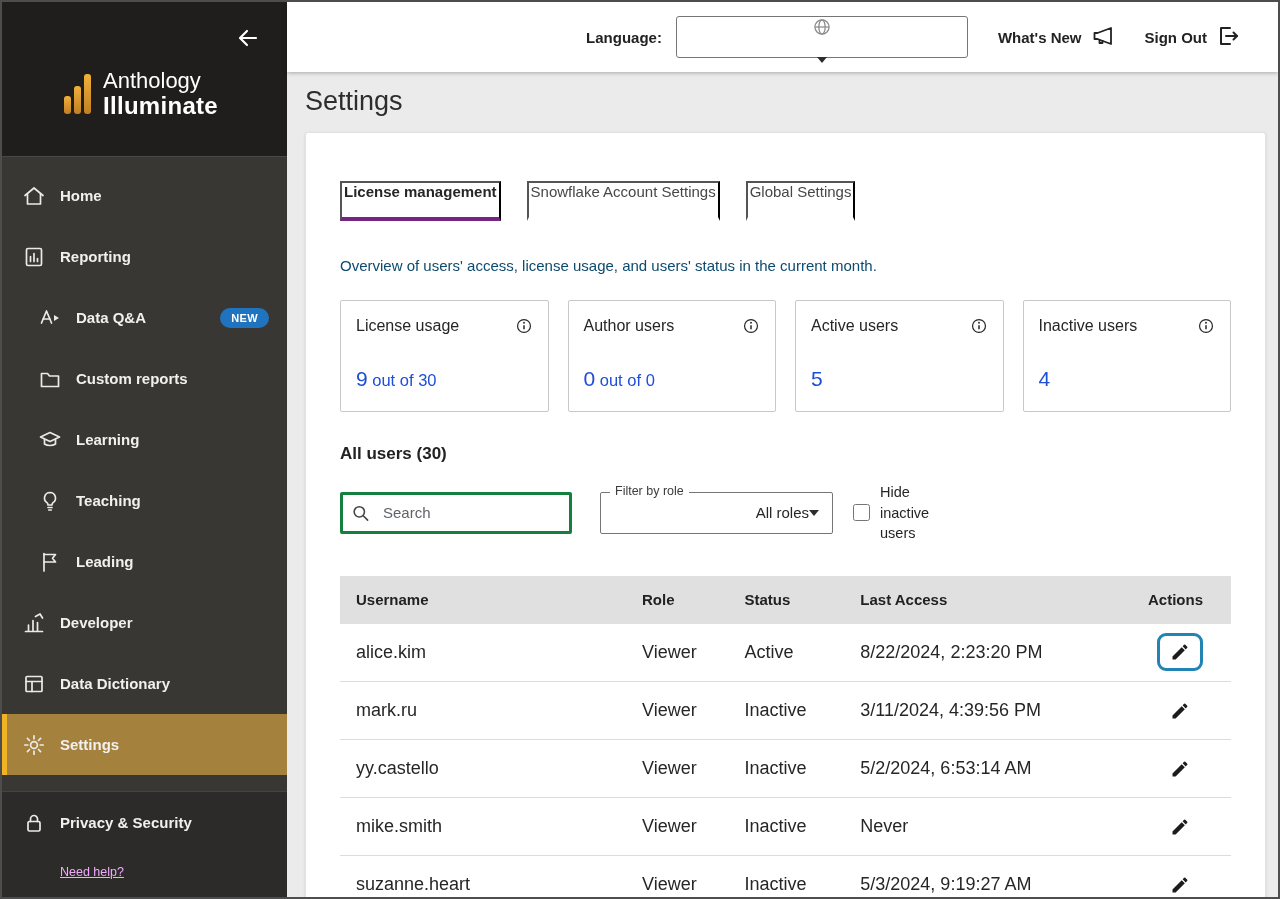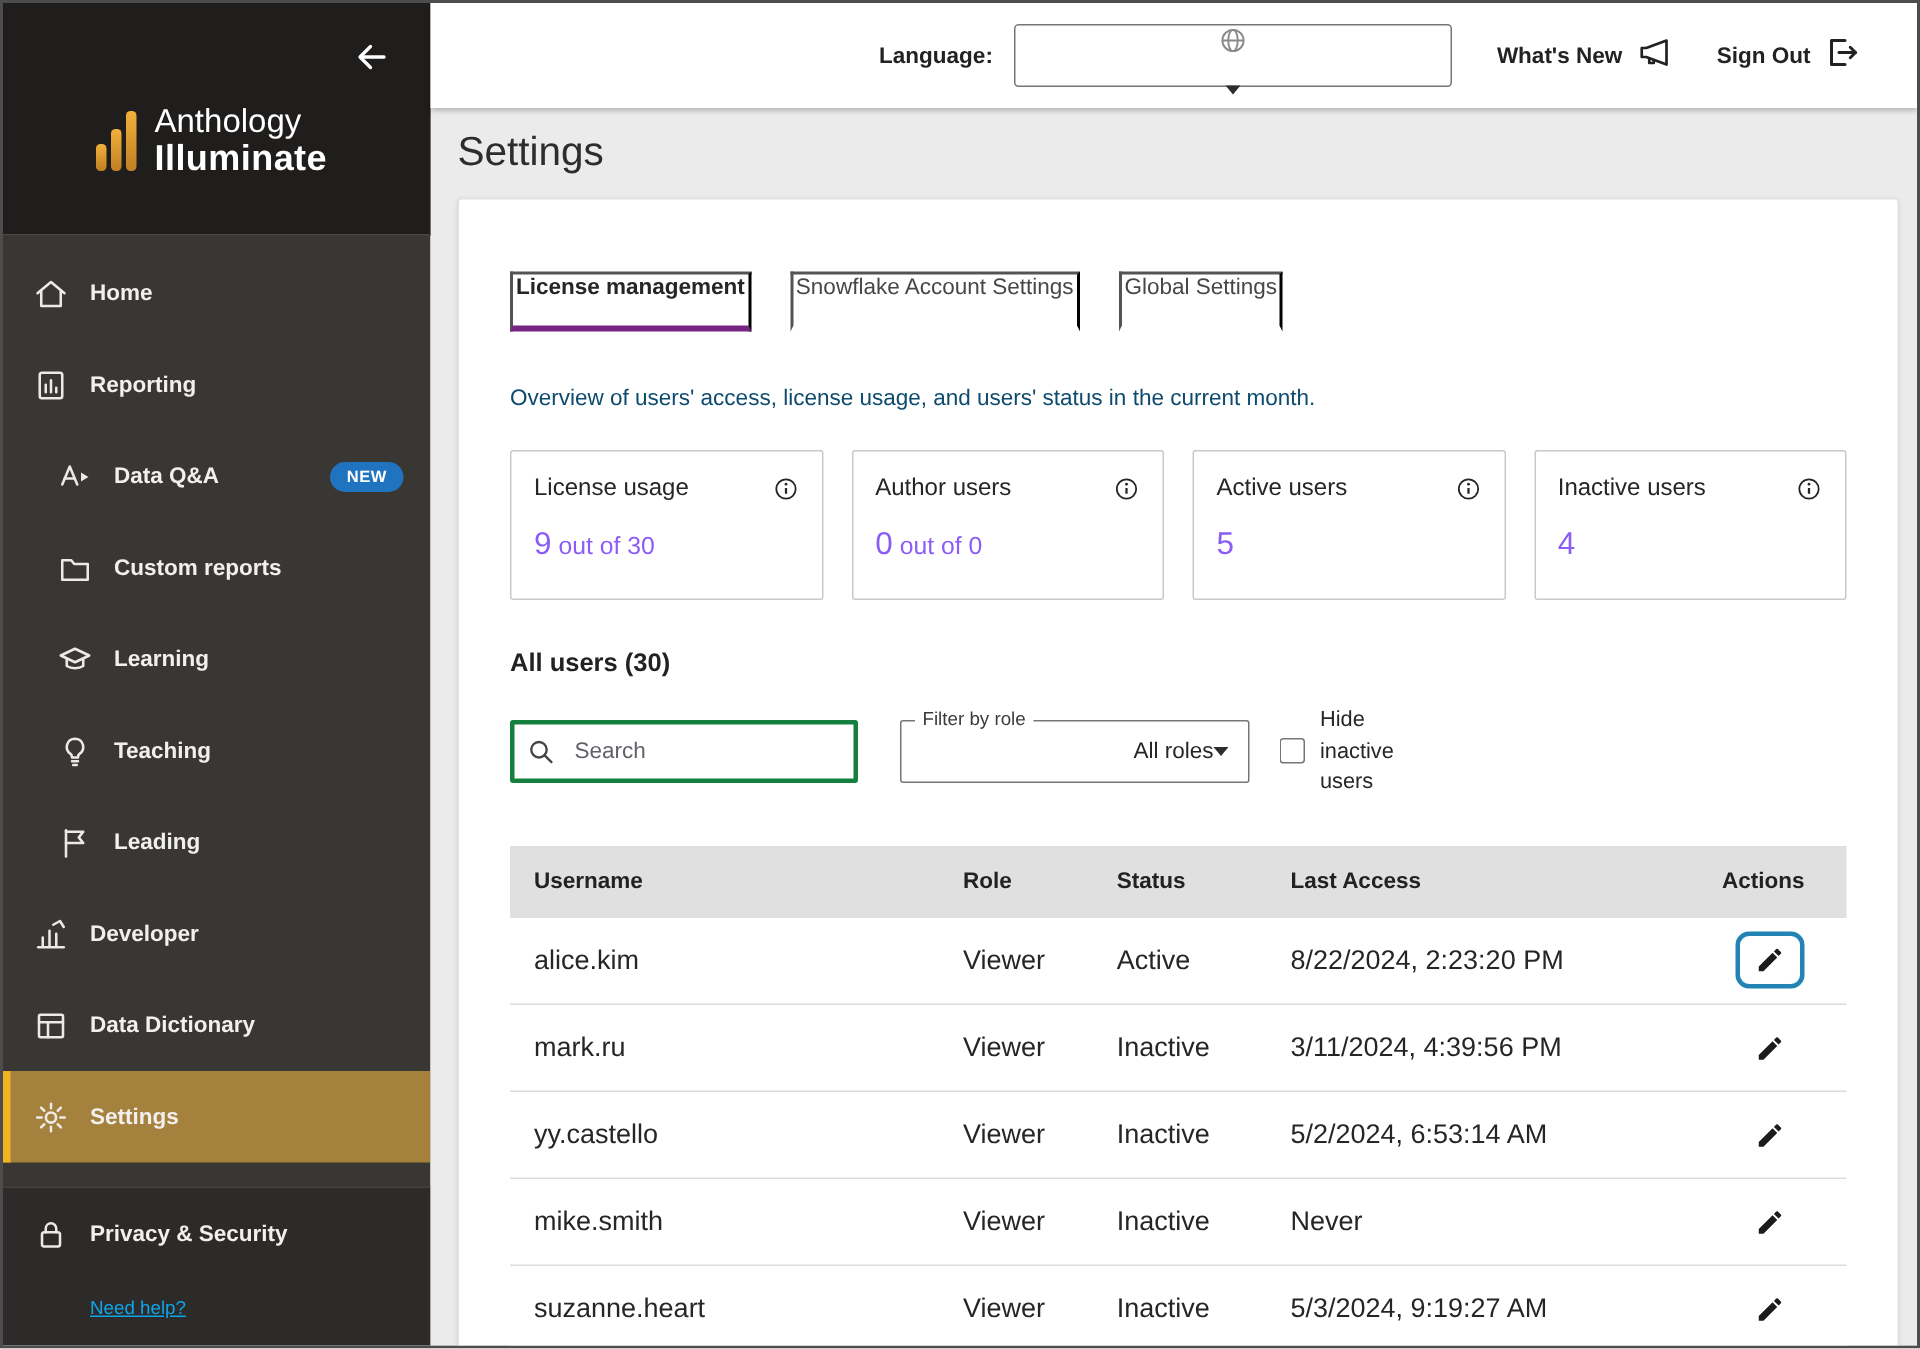--- a/index.html
+++ b/index.html
@@ -24,21 +24,21 @@
 
   .sidebar-nav { flex:1 1 auto; padding-top:8px; overflow:hidden; }
   .nav-item { display:flex; align-items:center; gap:14px; height:61px; padding:0 18px 0 20px; cursor:pointer; font-size:15px; font-weight:600; color:#f1f0ee; }
   .nav-item.indent { padding-left:36px; }
   .nav-item .nav-icon { width:24px; height:24px; flex:0 0 24px; color:#eceae7; }
   .nav-item .nav-icon svg { width:24px; height:24px; display:block; }
   .nav-item.active { background:var(--active-gold,#a5813e); border-left:5px solid var(--gold-bright,#f0b323); padding-left:15px; }
   .nav-badge { margin-left:auto; background:var(--badge-blue,#2073be); color:#fff; font-size:11px; font-weight:700; padding:4px 11px; border-radius:11px; letter-spacing:.4px; }
 
   .sidebar-bottom { flex:0 0 auto; background:#2d2b29; border-top:1px solid #454340; padding-bottom:10px; }
-  .help-link { display:inline-block; margin:12px 0 8px 58px; color:#0ea5e9; font-size:12.5px; text-decoration:underline; cursor:pointer; }
+  .help-link { display:inline-block; margin:12px 0 8px 58px; color:#f0abfc; font-size:12.5px; text-decoration:underline; cursor:pointer; }
 
   
   .main { flex:1 1 auto; min-width:0; display:flex; flex-direction:column; background:#ebebeb; }
   .topbar { flex:0 0 70px; height:70px; background:#fff; display:flex; align-items:center; justify-content:flex-end; gap:30px; padding:0 38px 0 20px; box-shadow:0 1px 4px rgba(0,0,0,.28); position:relative; z-index:2; }
   .lang-group { display:flex; align-items:center; gap:14px; }
   .lang-label { font-weight:700; font-size:15px; color:#222; }
   .lang-select { width:292px; height:42px; border:1px solid #767676; border-radius:3px; display:flex; align-items:center; gap:10px; padding:0 12px; background:#fff; cursor:pointer;flex-direction:column; }
   .lang-select .globe-wrap { width:20px; height:20px; color:#8a8a8a; }
   .lang-select .globe-wrap svg { width:20px; height:20px; }
   .lang-value { flex:1; color:#5f6368; font-size:15px; white-space:nowrap; overflow:hidden; }
@@ -56,21 +56,21 @@
   .tab.active { color:#262626; font-weight:700; border-bottom-color:var(--accent-purple,#772583); }
 
   .overview-text { margin-top:36px; font-size:15px; color:#0c4a6e; }
 
   .stats-row { display:flex; gap:19px; margin-top:26px; }
   .stat-card { flex:1 1 0; background:#fff; border:1px solid #c9c9c9; border-radius:2px; padding:16px 15px 20px; min-height:100px; }
   .stat-head { display:flex; justify-content:space-between; align-items:flex-start; }
   .stat-label { font-size:16px; color:#262626; }
   .info-icon { width:18px; height:18px; color:#262626; cursor:pointer; flex:0 0 18px; }
   .info-icon svg { width:18px; height:18px; display:block; }
-  .stat-value { margin-top:16px; color:#8b5cf6; }
+  .stat-value { margin-top:32px; color:#1d4ed8; }
   .stat-number { font-size:21px; }
   .stat-rest { font-size:16.5px; }
 
   .all-users-heading { margin-top:32px; font-size:17px; font-weight:700; color:#222; }
 
   .controls { display:flex; align-items:center; gap:28px; margin-top:18px; }
   .search-box { position:relative; width:232px; flex:0 0 232px; }
   .search-box input { width:100%; height:42px; border:3px solid #15803d; border-radius:2px; padding:0 10px 0 40px; font-size:15px; font-family:inherit; color:#222; background:#fff; }
   .search-box input::placeholder { color:#5f6368; }
   .search-icon { position:absolute; left:11px; top:50%; transform:translateY(-50%); width:19px; height:19px; color:#454545; }

